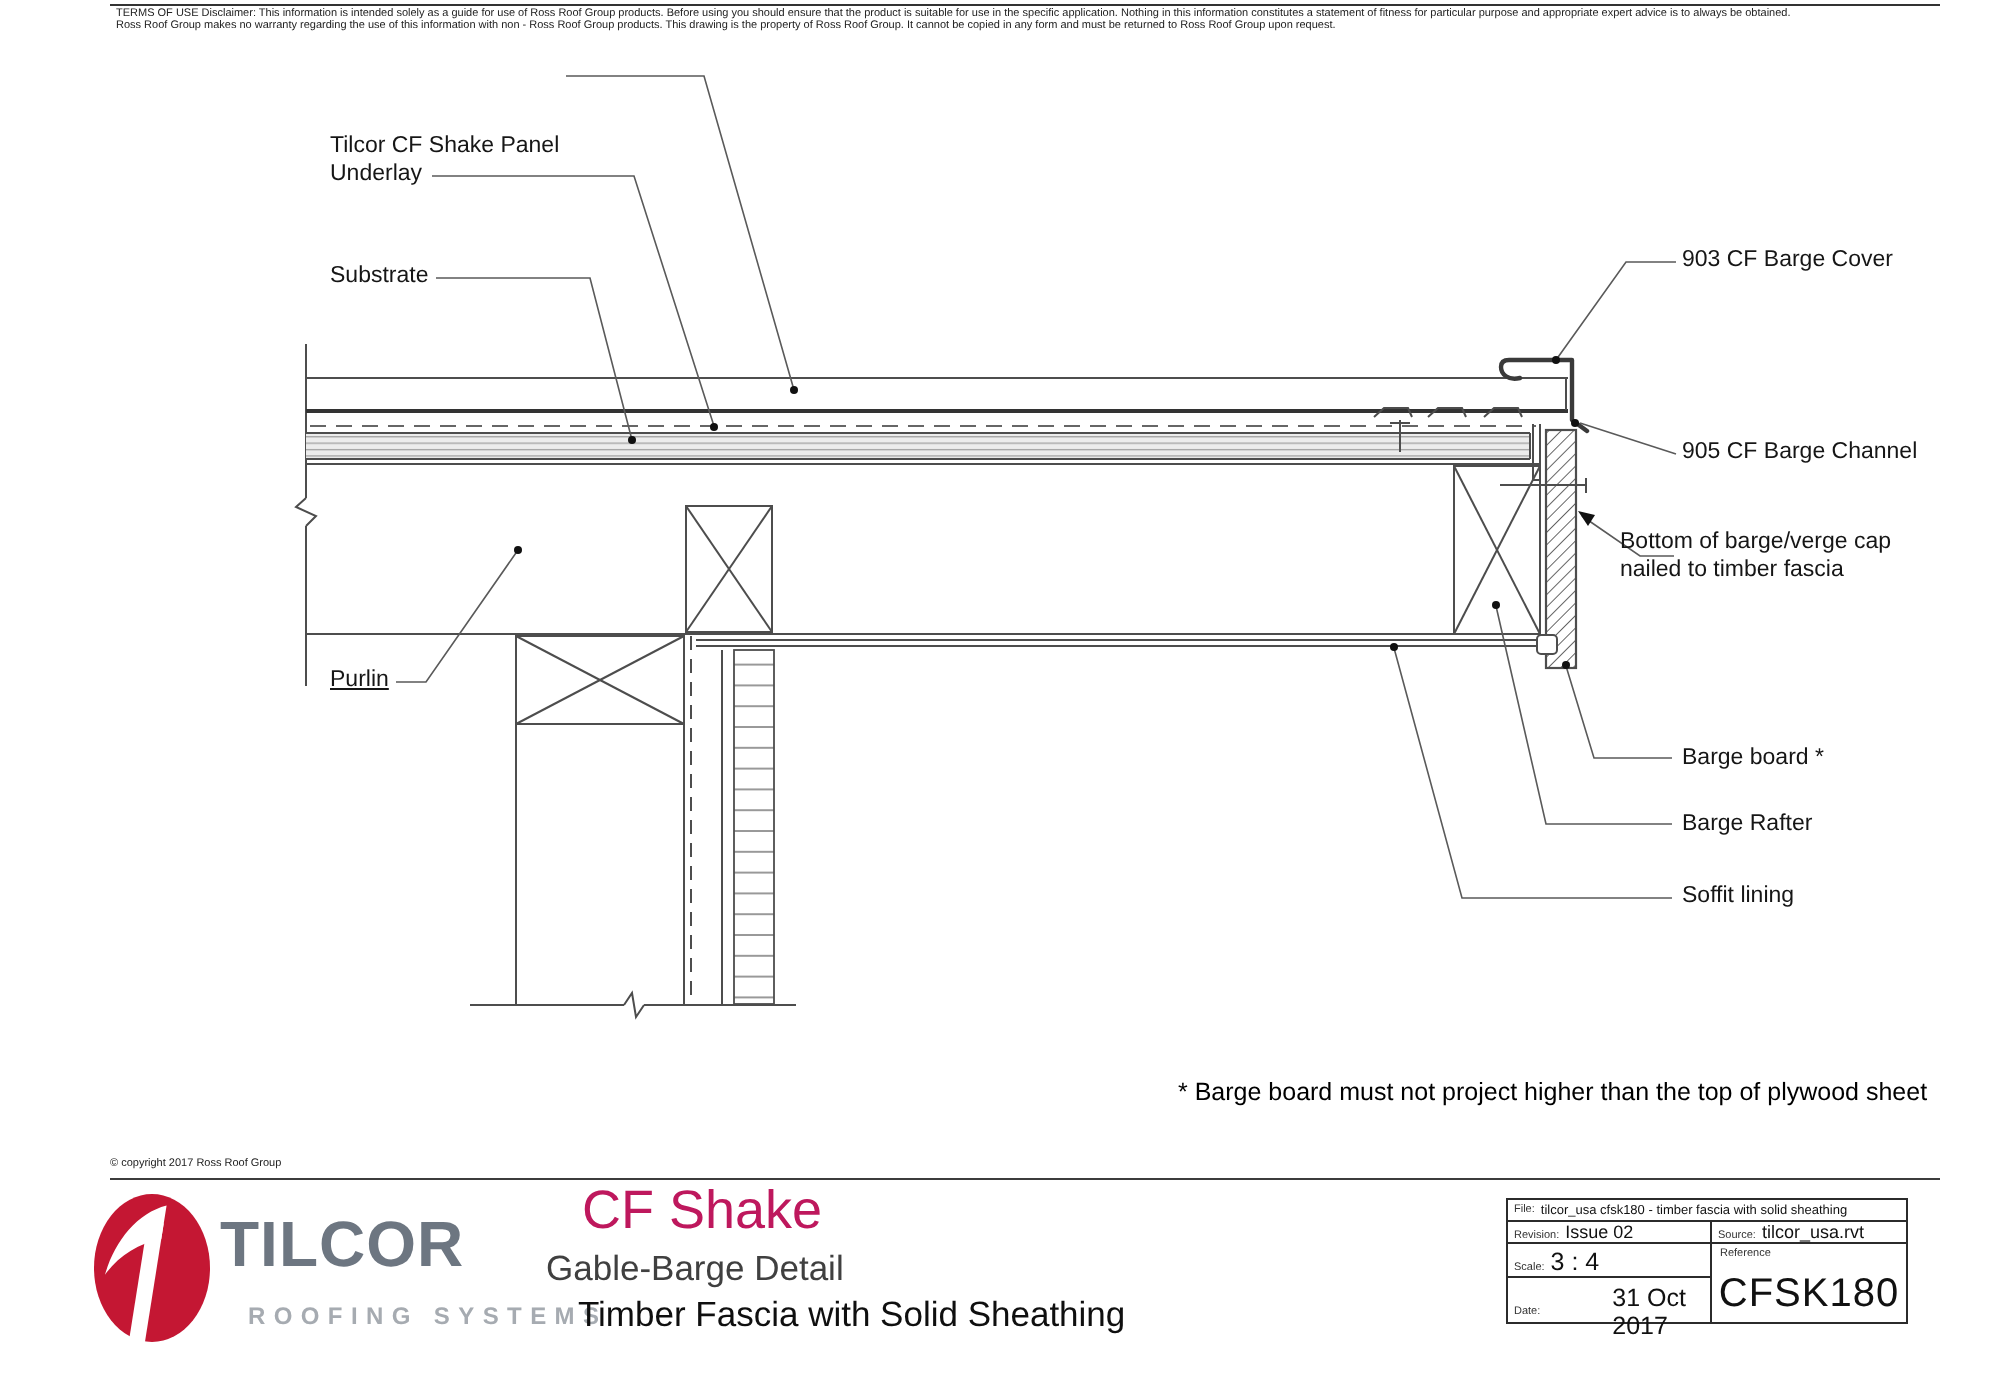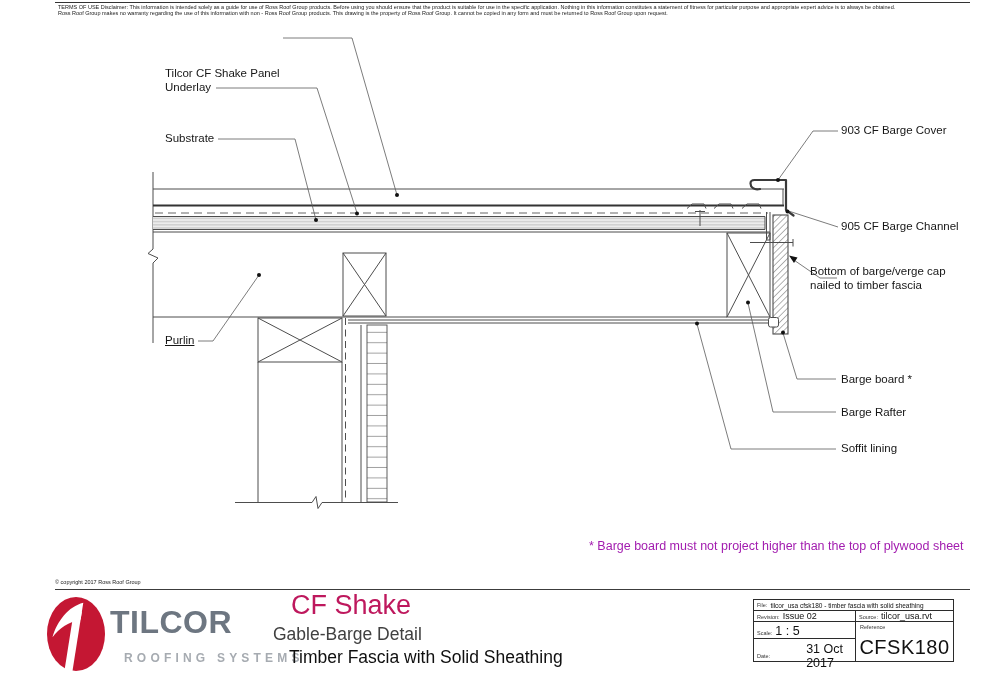--- a/index.html
+++ b/index.html
@@ -9,21 +9,21 @@
     font-family:"Liberation Sans", sans-serif; color:#1b1b1b; overflow:hidden;
   }
   
   .disclaimer { position:absolute; left:55px; top:2px; width:915px; border-top:1px solid #333; padding-top:1px; }
   .disclaimer div { font-size:5.5px; line-height:6.2px; color:#222; white-space:nowrap; padding-left:3px; }
   
   .drawing-svg { position:absolute; left:0; top:0; }
   
   .lbl { position:absolute; font-size:11.5px; line-height:13.5px; color:#161616; white-space:nowrap; }
   .lbl.wrap { white-space:normal; width:150px; }
-  .footnote { position:absolute; left:589px; top:539px; font-size:12.5px; color:#a21caf; }
+  .footnote { position:absolute; left:589px; top:539px; font-size:12.5px; color:#000000; }
   
   .copyright { position:absolute; left:55px; top:579px; font-size:5.5px; color:#222; }
   .footer-divider { position:absolute; left:55px; top:589px; width:915px; height:1px; background:#3c3c3c; }
   .logo-mark { position:absolute; left:45px; top:596px; }
   .brand { position:absolute; left:110px; top:596px; font-size:32px; font-weight:bold; letter-spacing:0.5px; line-height:52px; }
   .tagline { position:absolute; left:124px; top:651px; font-size:12px; letter-spacing:4.2px; color:#a6abb1; font-weight:bold; }
   .title-main { position:absolute; left:291px; top:590px; font-size:27px; color:#be185d; }
   .title-sub1 { position:absolute; left:273px; top:624px; font-size:17.5px; color:#404040; }
   .title-sub2 { position:absolute; left:289px; top:647px; font-size:17.5px; color:#0f0f0f; }
   
@@ -213,21 +213,21 @@
       </div>
       <div class="tb-cell r">
         <span class="tb-label">Source:</span>
         <span class="tb-val-s">tilcor_usa.rvt</span>
       </div>
     </div>
     <div class="tb-bottom">
       <div class="tb-leftcol">
         <div class="tb-scale">
           <span class="tb-label">Scale:</span>
-          <span class="tb-val-m">1 : 5</span>
+          <span class="tb-val-m">3 : 4</span>
         </div>
         <div class="tb-date">
           <span class="tb-label">Date:</span>
           <span class="tb-val-m">31 Oct 2017</span>
         </div>
       </div>
       <div class="tb-ref">
         <span class="tb-ref-label">Reference</span>
         <span class="tb-ref-code">CFSK180</span>
       </div>

